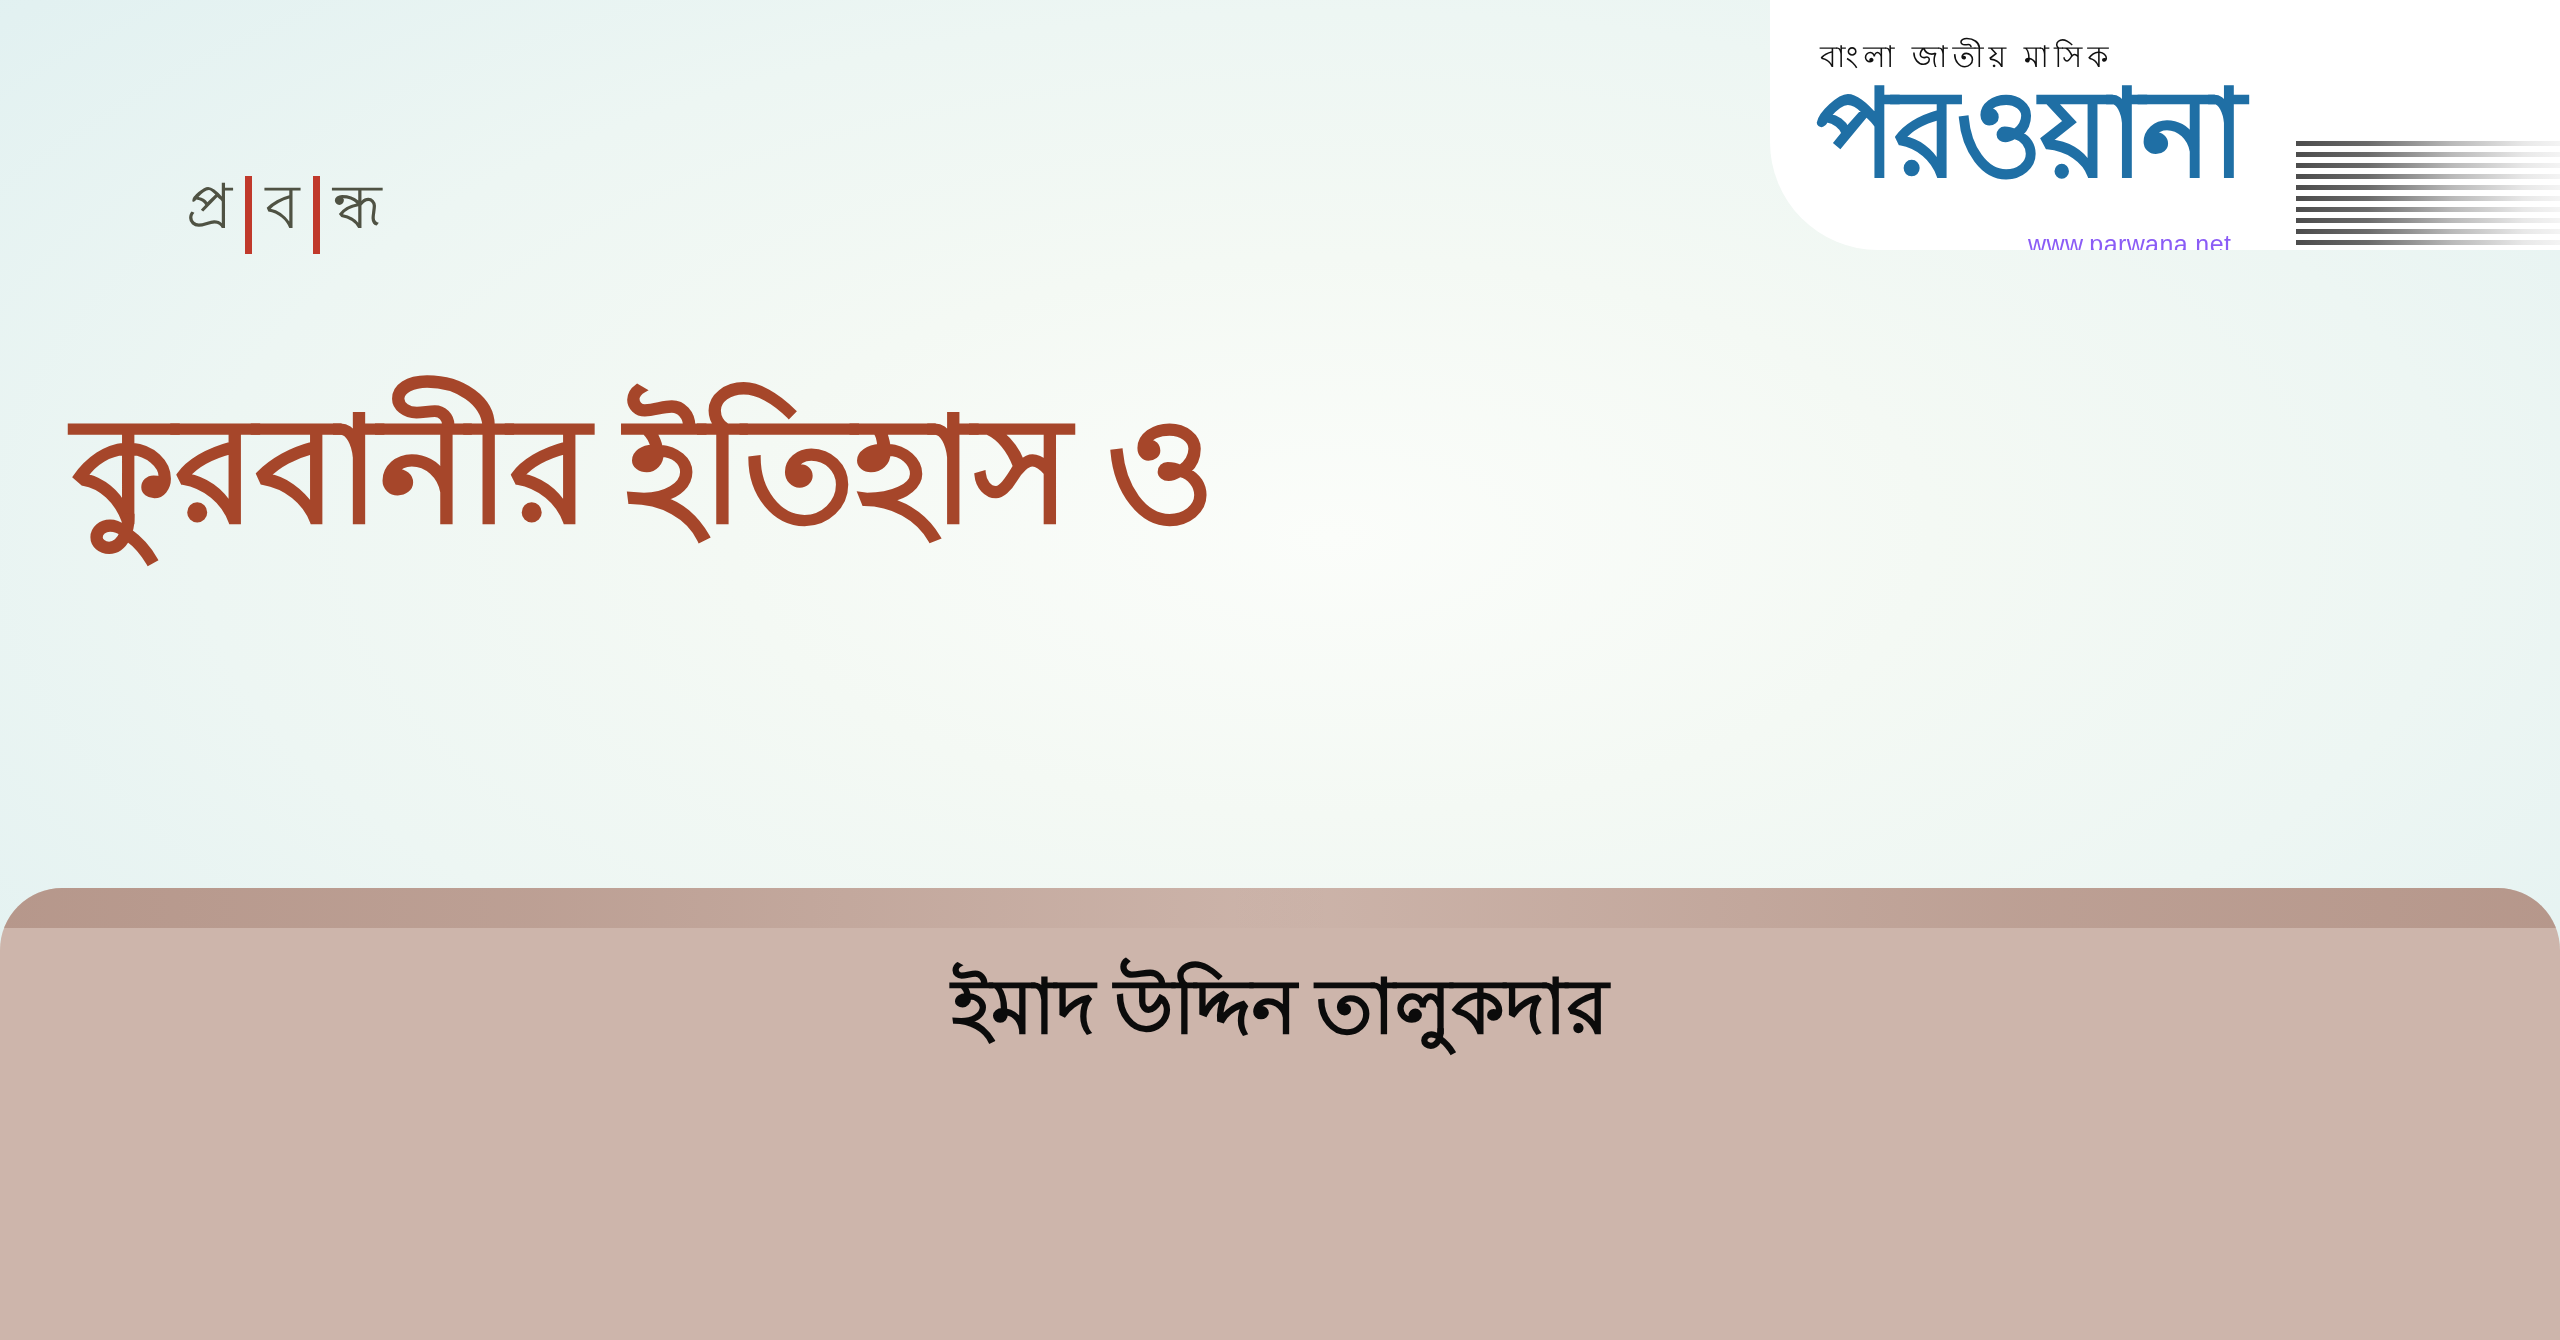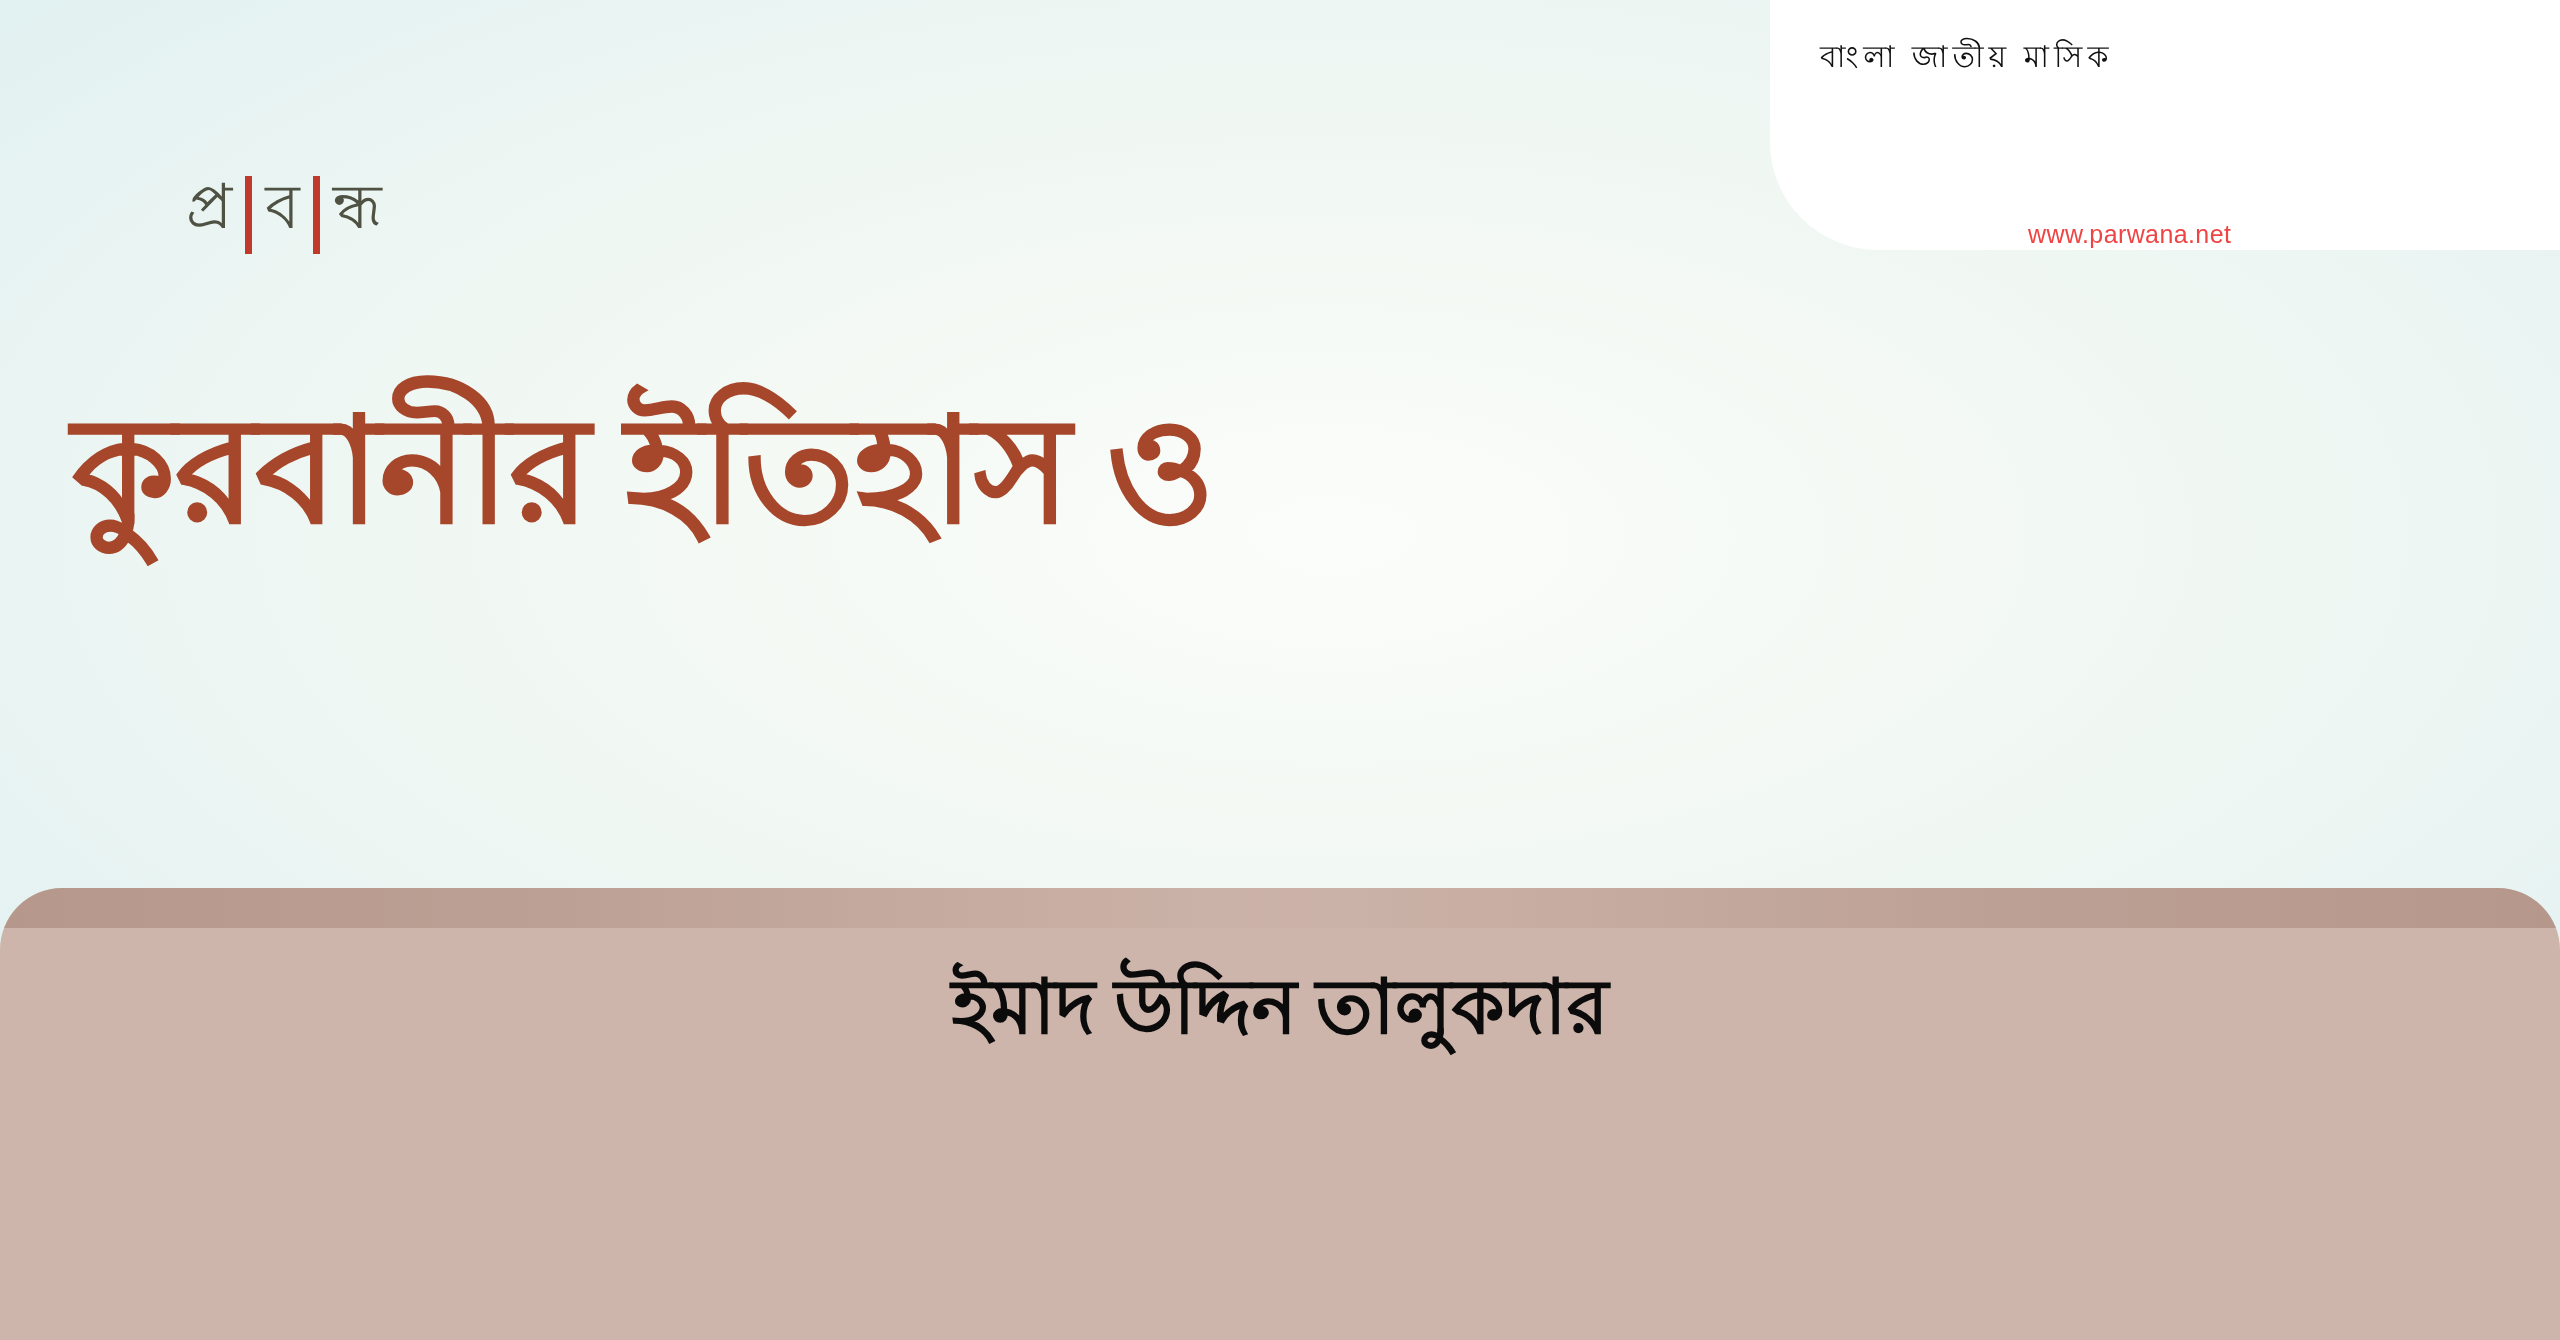--- a/index.html
+++ b/index.html
@@ -71,25 +71,25 @@
     line-height: 1;
     color: #1f6fa5;
     letter-spacing: -3px;
     white-space: nowrap;
     transform: scaleX(0.97);
     transform-origin: left center;
   }
   .logo-url {
     position: absolute;
     left: 212px;
-    top: 180px;
+    top: 190px;
     font-family: "Liberation Sans", "DejaVu Sans", sans-serif;
     font-size: 25px;
     line-height: 1;
-    color: #ef4444;
+    color: #8b5cf6;
     letter-spacing: 0.4px;
     white-space: nowrap;
   }
 
   
   #speed-lines {
     position: absolute;
     left: 480px;
     top: 62px;
     width: 300px;
@@ -191,20 +191,37 @@
 </head>
 <body>
 
 <div id="stage">
 
   <div id="logo-panel">
     <div id="logo-inner">
 
       <div class="logo-tagline">বাংলা  জাতীয়  মাসিক</div>
 
+      <div class="masthead-row">
+        <div class="masthead">পরওয়ানা</div>
+
+        <div id="speed-lines">
+          <div class="ln" style="top:0px"></div>
+          <div class="ln" style="top:11px"></div>
+          <div class="ln" style="top:22px"></div>
+          <div class="ln" style="top:33px"></div>
+          <div class="ln" style="top:44px"></div>
+          <div class="ln" style="top:55px"></div>
+          <div class="ln" style="top:66px"></div>
+          <div class="ln" style="top:77px"></div>
+          <div class="ln" style="top:88px"></div>
+          <div class="ln" style="top:99px"></div>
+          <div class="ln" style="top:110px"></div>
+        </div>
+      </div>
 
       <div class="logo-url">www.parwana.net</div>
     </div>
   </div>
 
   <div id="category-badge">
     <span class="cat-syl">প্র</span>
     <span class="cat-bar"></span>
     <span class="cat-syl">ব</span>
     <span class="cat-bar"></span>

